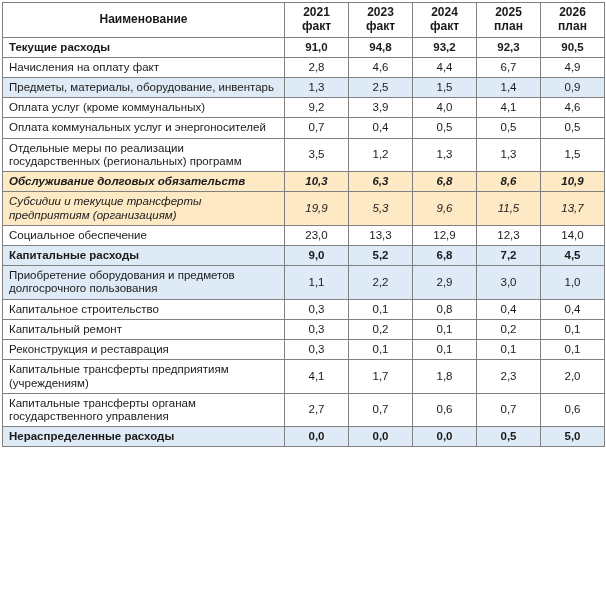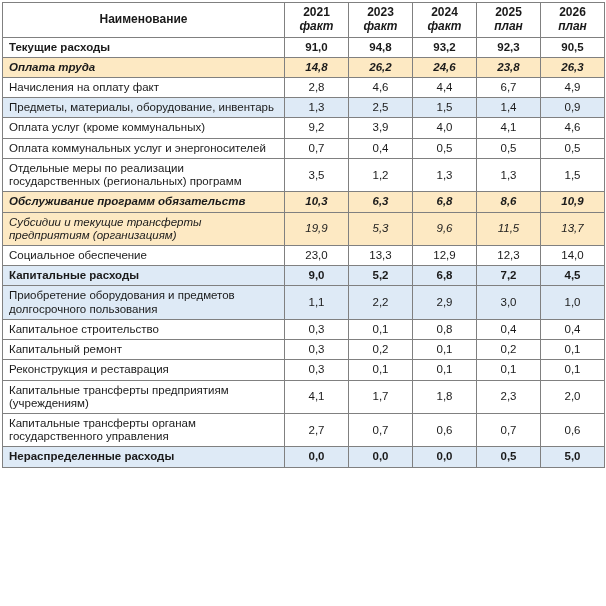--- a/index.html
+++ b/index.html
@@ -37,21 +37,21 @@
 
   thead th {
     background: #ffffff;
     font-weight: bold;
     text-align: center;
     font-size: 12px;
     padding-top: 5px;
     padding-bottom: 5px;
   }
   th.head-name { text-align: center; }
-  .head-line2 { display: block; font-weight: bold; font-style: italic; }
+  .head-line2 { display: block; font-weight: bold; }
 
   td.name { text-align: left; }
   td.val  { text-align: center; }
 
   tr.row-plain td { background: #ffffff; }
   tr.row-blue td  { background: #deeaf6; }
   tr.row-yellow td{ background: #fde9c3; }
 
   tr.bold td { font-weight: bold; }
   tr.italic td { font-style: italic; }
@@ -99,28 +99,20 @@
     </thead>
     <tbody id="tbody">
         <tr class="row-plain bold">
           <td class="name">Текущие расходы</td>
           <td class="val">91,0</td>
           <td class="val">94,8</td>
           <td class="val">93,2</td>
           <td class="val">92,3</td>
           <td class="val">90,5</td>
         </tr>
-        <tr class="row-yellow bolditalic">
-          <td class="name">Оплата труда</td>
-          <td class="val">14,8</td>
-          <td class="val">26,2</td>
-          <td class="val">24,6</td>
-          <td class="val">23,8</td>
-          <td class="val">26,3</td>
-        </tr>
         <tr class="row-plain">
           <td class="name">Начисления на оплату факт</td>
           <td class="val">2,8</td>
           <td class="val">4,6</td>
           <td class="val">4,4</td>
           <td class="val">6,7</td>
           <td class="val">4,9</td>
         </tr>
         <tr class="row-blue">
           <td class="name">Предметы, материалы, оборудование, инвентарь</td>
@@ -148,21 +140,21 @@
         </tr>
         <tr class="row-plain">
           <td class="name">Отдельные меры по реализации государственных (региональных) программ</td>
           <td class="val">3,5</td>
           <td class="val">1,2</td>
           <td class="val">1,3</td>
           <td class="val">1,3</td>
           <td class="val">1,5</td>
         </tr>
         <tr class="row-yellow bolditalic">
-          <td class="name">Обслуживание программ обязательств</td>
+          <td class="name">Обслуживание долговых обязательств</td>
           <td class="val">10,3</td>
           <td class="val">6,3</td>
           <td class="val">6,8</td>
           <td class="val">8,6</td>
           <td class="val">10,9</td>
         </tr>
         <tr class="row-yellow italic">
           <td class="name">Субсидии и текущие трансферты предприятиям (организациям)</td>
           <td class="val">19,9</td>
           <td class="val">5,3</td>

